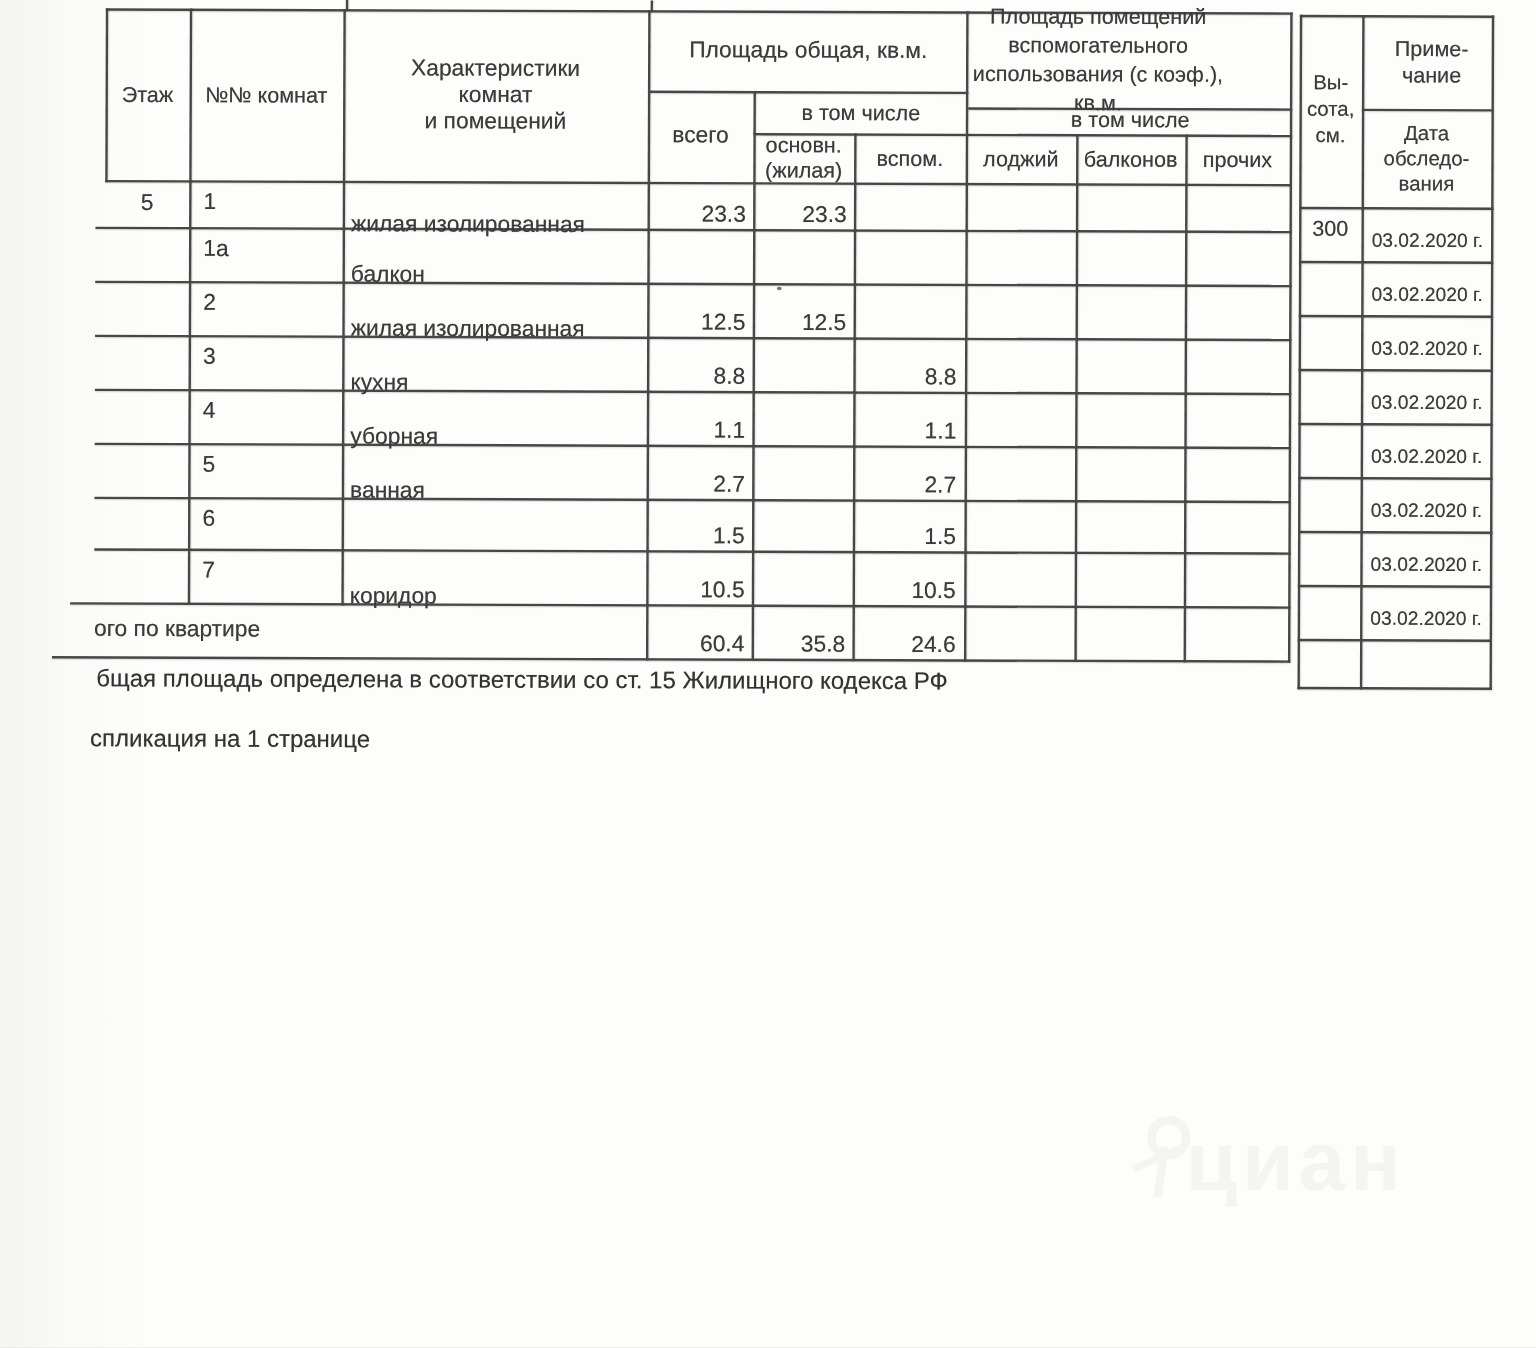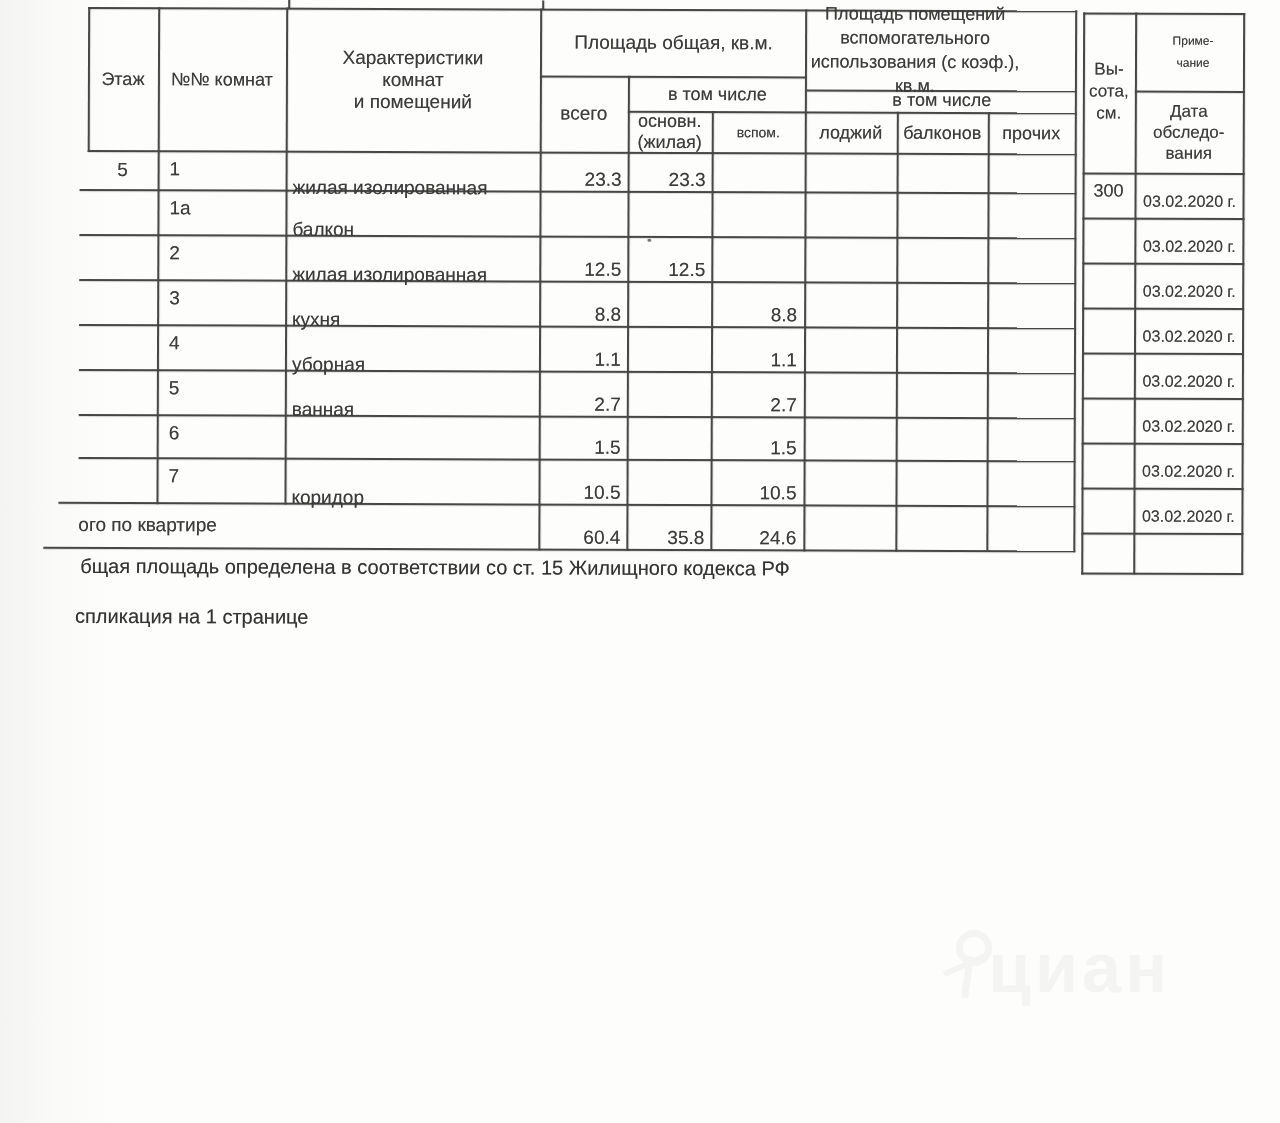--- a/index.html
+++ b/index.html
@@ -101,32 +101,32 @@
     <div class="cell center" style="left:88px;top:8px;width:70px;height:143px;font-size:18px;">Этаж</div>
     <div class="cell center" style="left:158px;top:8px;width:128px;height:143px;font-size:18px;">№№ комнат</div>
     <div class="cell center pre" style="left:286px;top:8px;width:254px;height:143px;">Характеристики
 комнат
 и помещений</div>
     <div class="cell center" style="left:540px;top:8px;width:267px;height:67px;">Площадь общая, кв.м.</div>
     <div class="cell center" style="left:540px;top:75px;width:88px;height:76px;">всего</div>
     <div class="cell center" style="left:628px;top:75px;width:179px;height:35px;font-size:18px;">в том числе</div>
     <div class="cell center pre" style="left:628px;top:110px;width:84px;height:41px;font-size:18px;line-height:21px;">основн.
 (жилая)</div>
-    <div class="cell center" style="left:712px;top:110px;width:93px;height:41px;font-size:14px;">вспом.</div>
+    <div class="cell center" style="left:712px;top:110px;width:93px;height:41px;font-size:18px;">вспом.</div>
     <div class="cell center pre f17" style="left:807px;top:8px;width:216px;height:80px;font-size:18px;line-height:24px;">Площадь помещений
 вспомогательного
 использования (с коэф.), кв.м.</div>
     <div class="cell center" style="left:807px;top:86px;width:270px;height:24px;font-size:18px;">в том числе</div>
     <div class="cell center" style="left:805px;top:110px;width:92px;height:41px;font-size:18px;">лоджий</div>
     <div class="cell center" style="left:897px;top:110px;width:91px;height:41px;font-size:18px;">балконов</div>
     <div class="cell center" style="left:988px;top:110px;width:87px;height:41px;font-size:18px;">прочих</div>
     <div class="cell center pre" style="left:1083px;top:14px;width:52px;height:150px;font-size:17px;line-height:22px;">Вы-
 сота,
 см.</div>
-    <div class="cell center pre" style="left:1135px;top:10px;width:116px;height:78px;font-size:12px;line-height:22px;">Приме-
+    <div class="cell center pre" style="left:1135px;top:10px;width:116px;height:78px;font-size:18px;line-height:22px;">Приме-
 чание</div>
     <div class="cell center pre f16" style="left:1135px;top:88px;width:108px;height:82px;font-size:17px;line-height:21px;">Дата
 обследо-
 вания</div>
 
     <div class="cell center c-floor r0">5</div>
     <div class="cell left topal c-num r0">1</div>
     <div class="cell left c-name r0">жилая изолированная</div>
     <div class="cell right num c-total r0" style="padding-bottom:3px;">23.3</div>
     <div class="cell right num c-living r0" style="padding-bottom:3px;">23.3</div>

